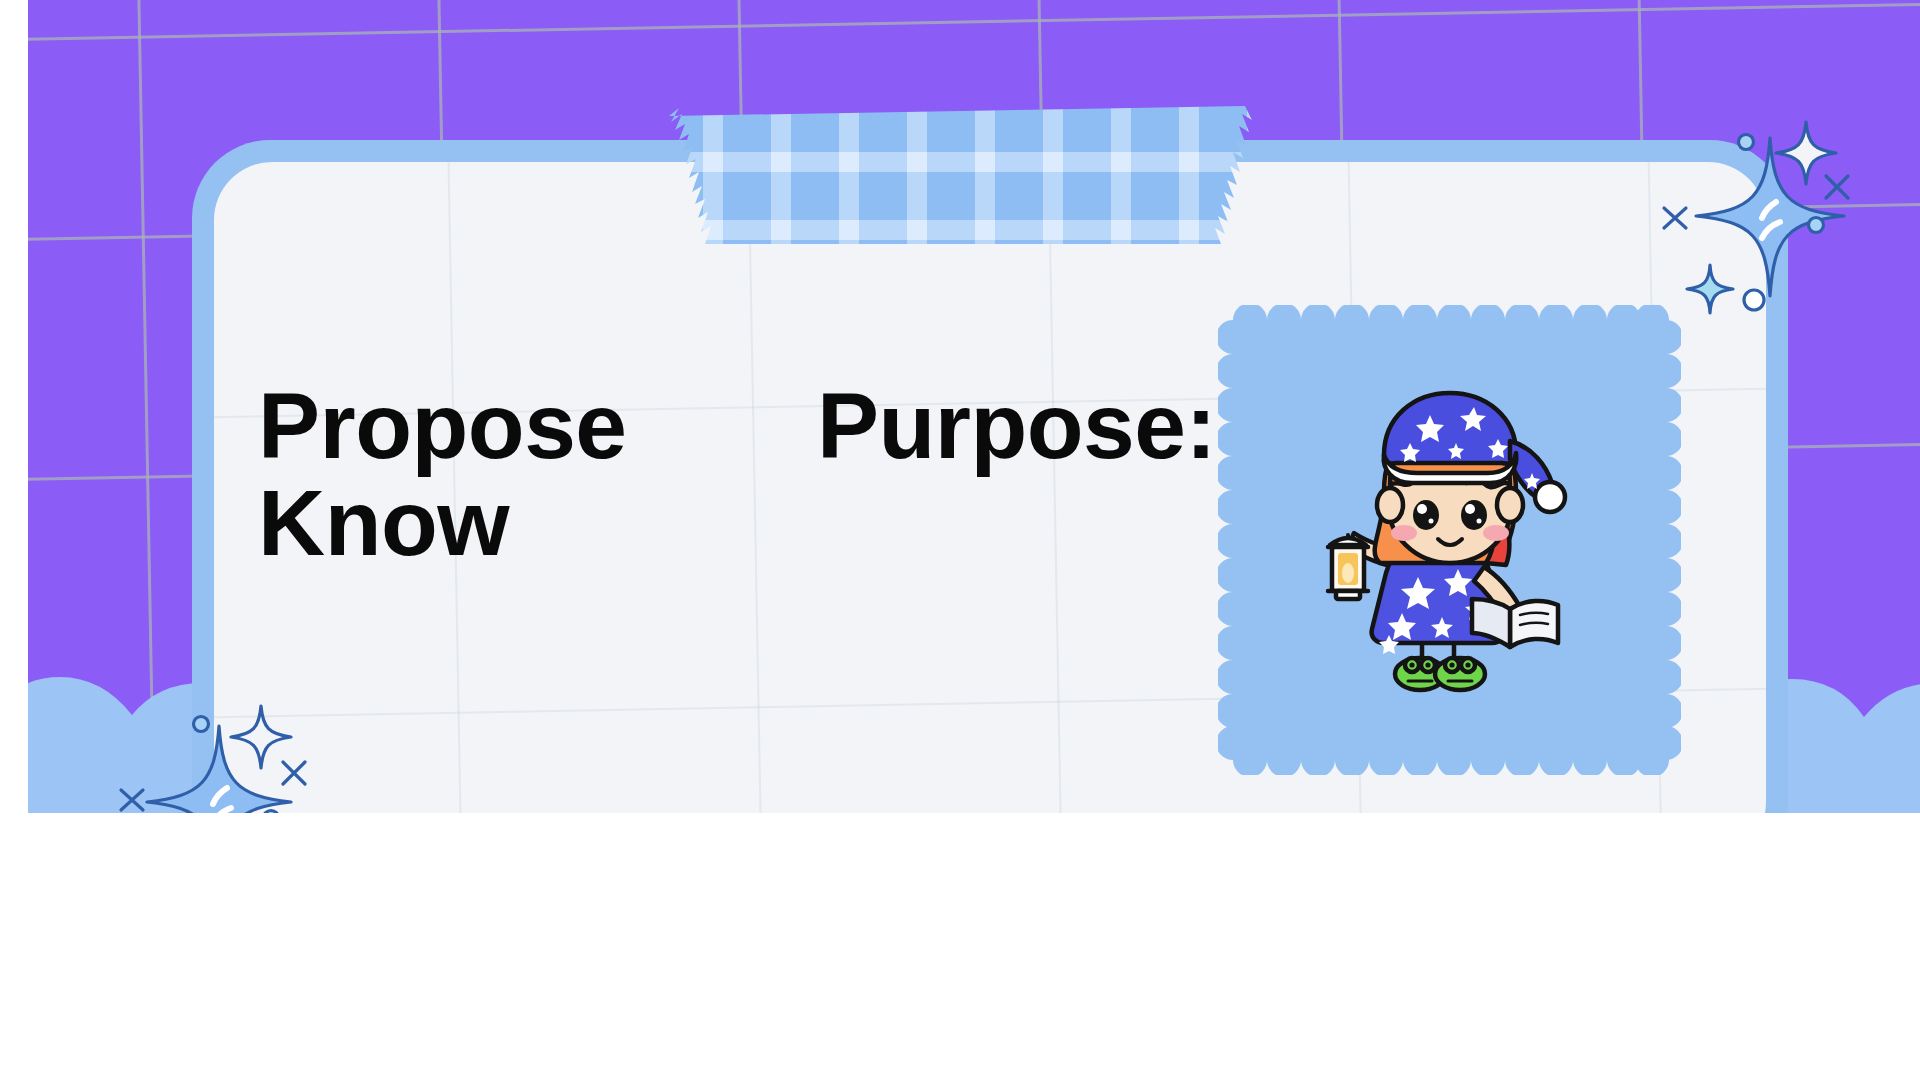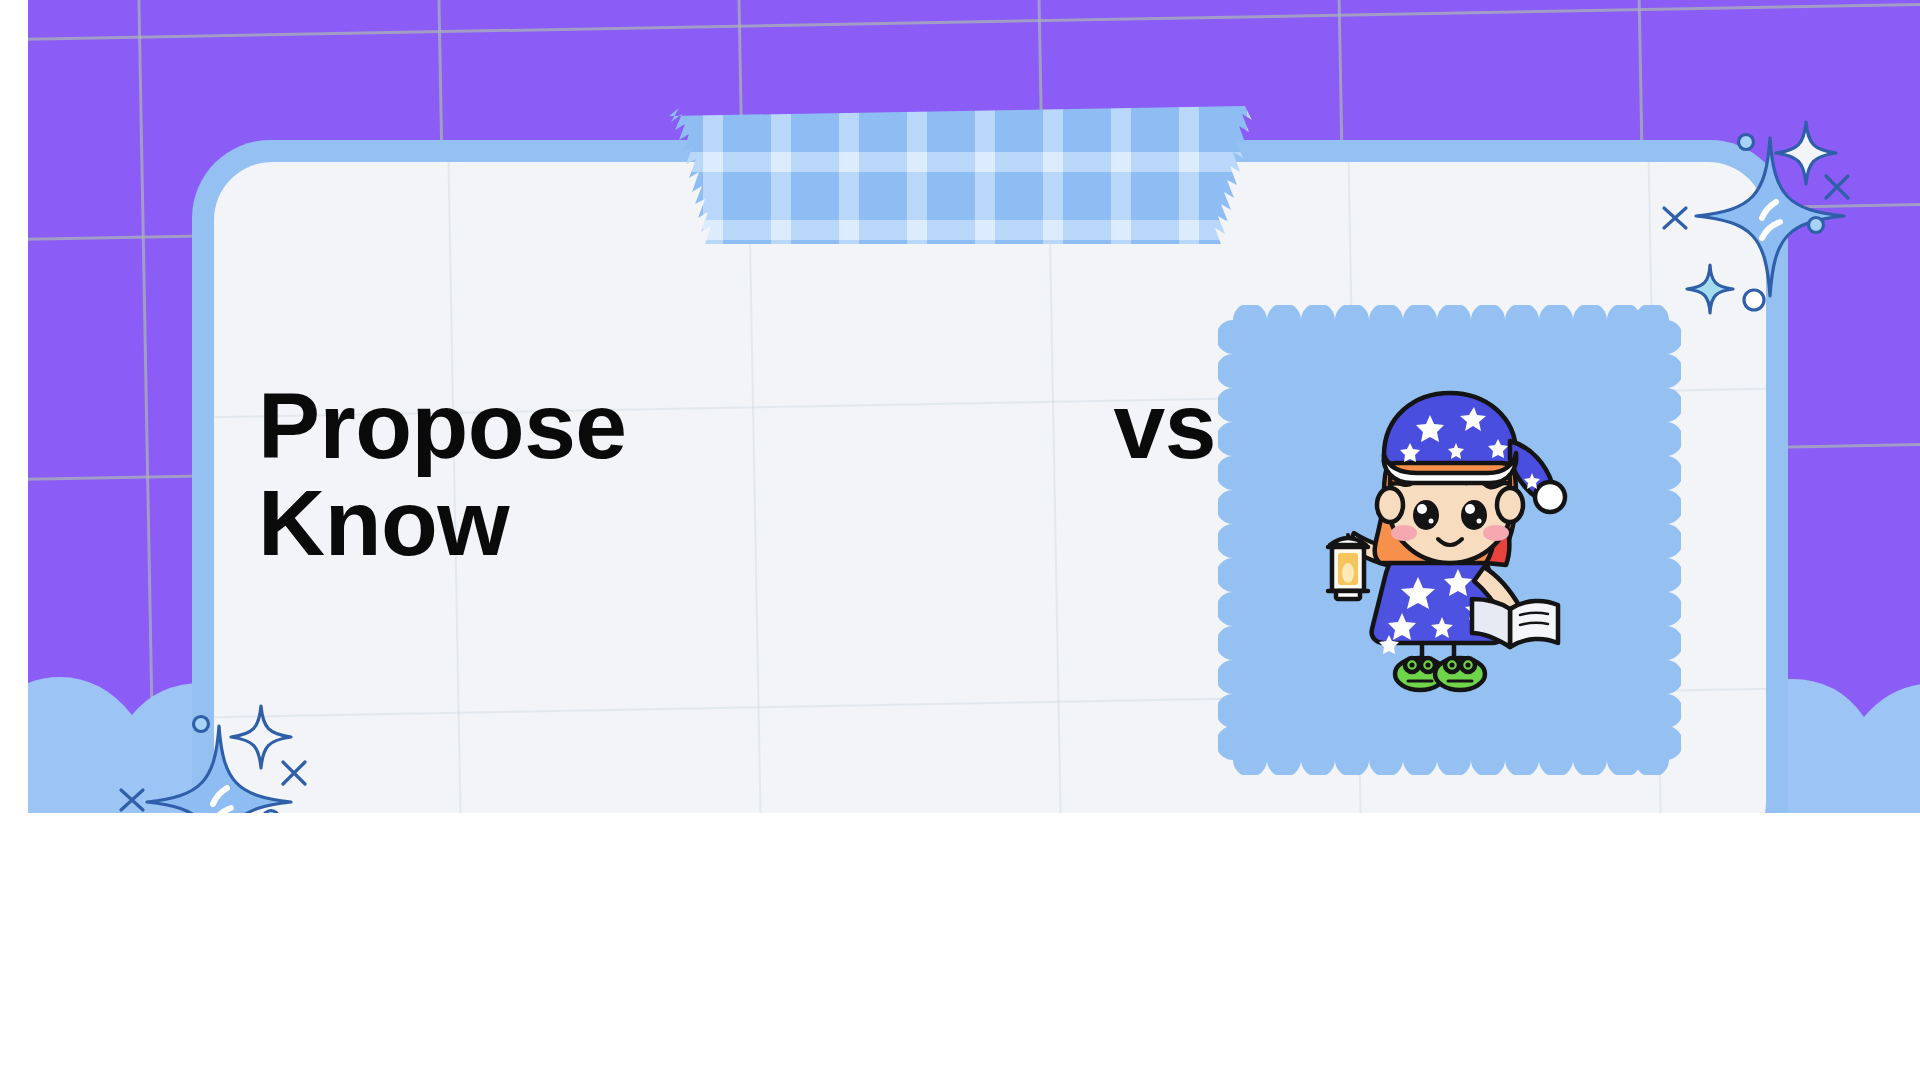--- a/index.html
+++ b/index.html
@@ -379,21 +379,21 @@
 
           <path d="M124,158 q12,12 24,0" fill="none" stroke-width="4"></path>
         </g>
       </svg>
     </div>
   </div>
 
   <div class="title-block">
     <div class="title-line justified">
       <span>Propose</span>
-      <span>vs</span>
+      <span>Purpose:</span>
     </div>
     <div class="title-line justified">
       <span>Know</span>
     </div>
   </div>
 
   <div class="sparkles sparkles-tr">
     <svg viewBox="0 0 320 230" width="320" height="230">
       <g stroke="#2f5fa8" stroke-width="3.2" stroke-linejoin="round" stroke-linecap="round">
 

